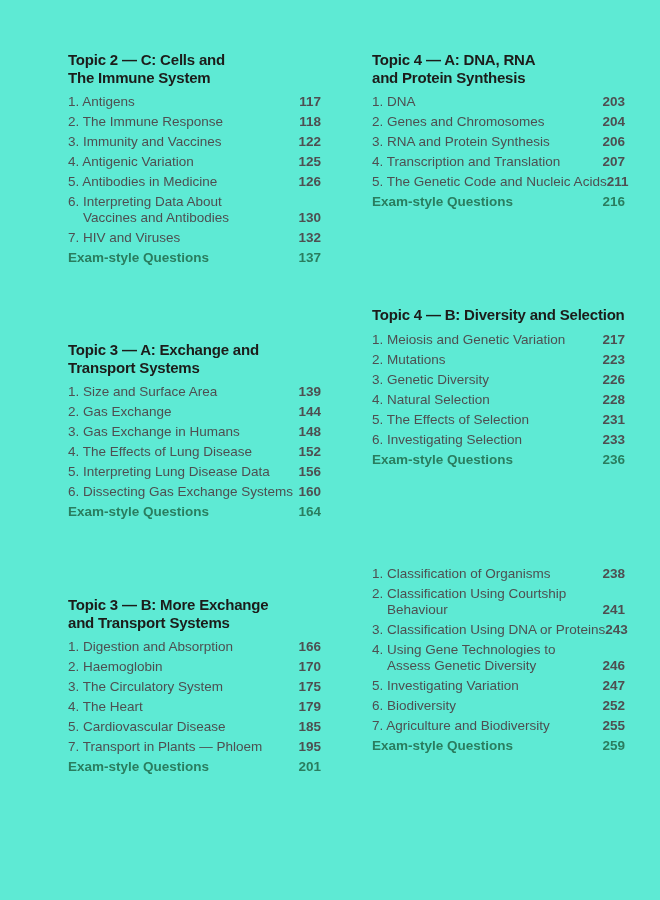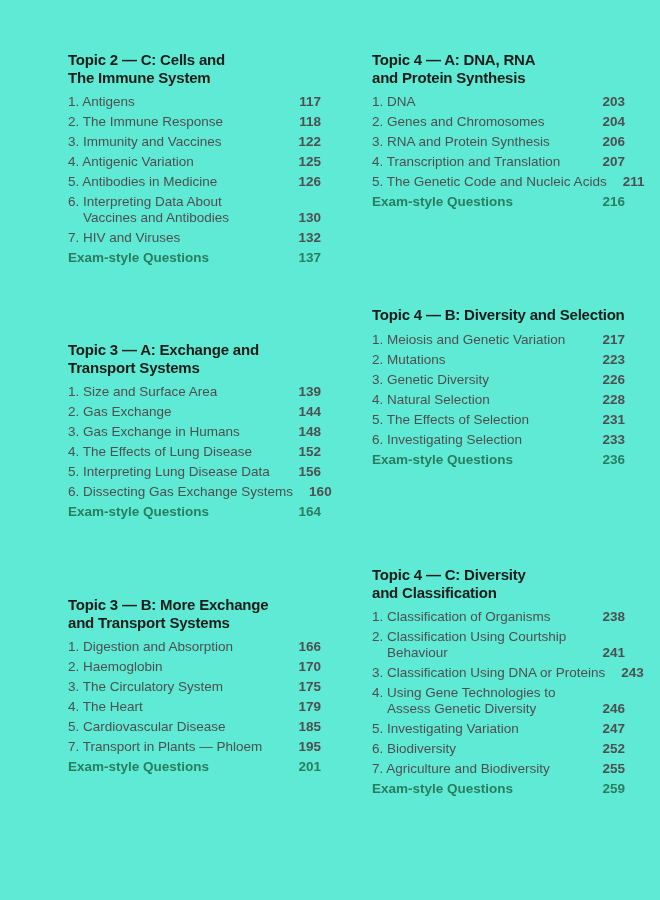--- a/index.html
+++ b/index.html
@@ -46,21 +46,20 @@
     white-space: nowrap;
   }
   .row {
     display: flex;
     justify-content: space-between;
     align-items: flex-end;
     font-size: 13.5px;
     line-height: 16px;
     margin-bottom: 4px;
     color: var(--item-color, #4e4f51);
-    gap: 16px;
   }
   .row .title { flex: 1 1 auto; }
   .row .title .line {
     display: block;
     white-space: nowrap;
   }
   .row .title .line.cont { padding-left: 15px; }
   .row .pagenum {
     flex: 0 0 auto;
     margin-left: 0;
@@ -314,24 +313,20 @@
           <div class="pagenum">233</div>
         </div>
         <div class="row exam">
           <div class="title">
             <span class="line">Exam-style Questions</span>
           </div>
           <div class="pagenum">236</div>
         </div>
       </section>
       <section class="toc-section" style="top: 566px;">
-        <h2 class="section-heading">
-          <span class="hline">Topic 4 — C: Diversity</span>
-          <span class="hline">and Classification</span>
-        </h2>
         <div class="row">
           <div class="title">
             <span class="line">1. Classification of Organisms</span>
           </div>
           <div class="pagenum">238</div>
         </div>
         <div class="row">
           <div class="title">
             <span class="line">2. Classification Using Courtship</span>
             <span class="line cont">Behaviour</span>

